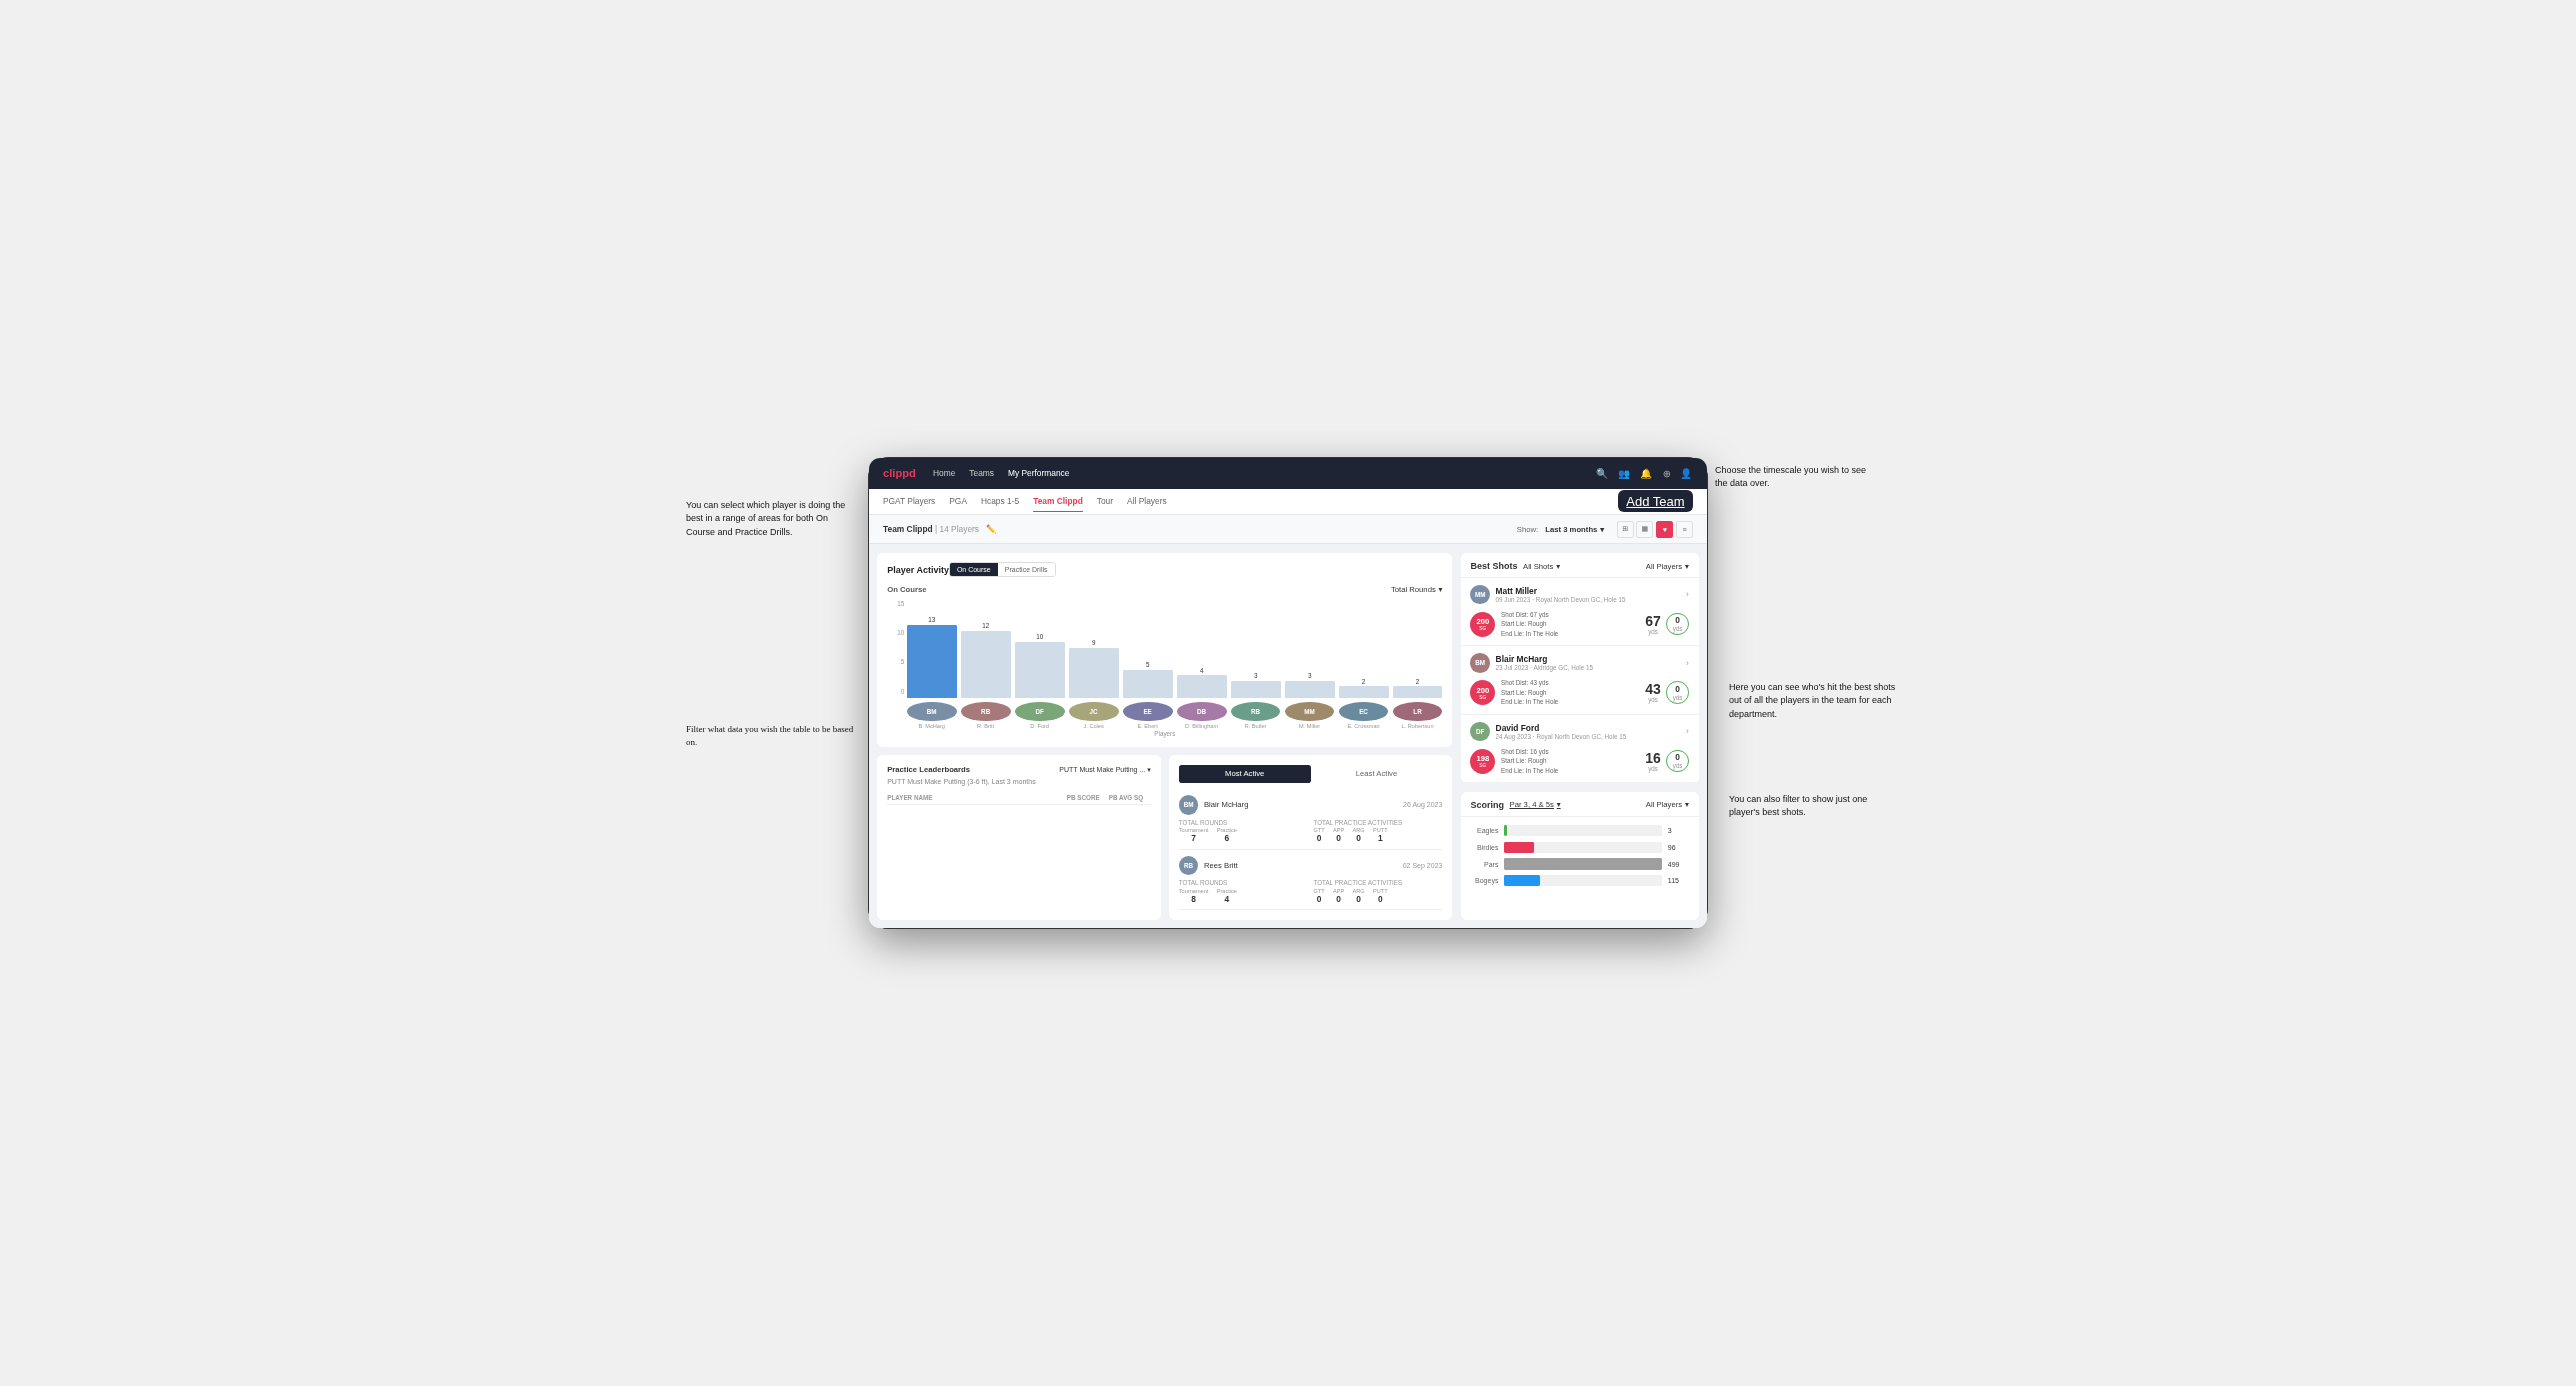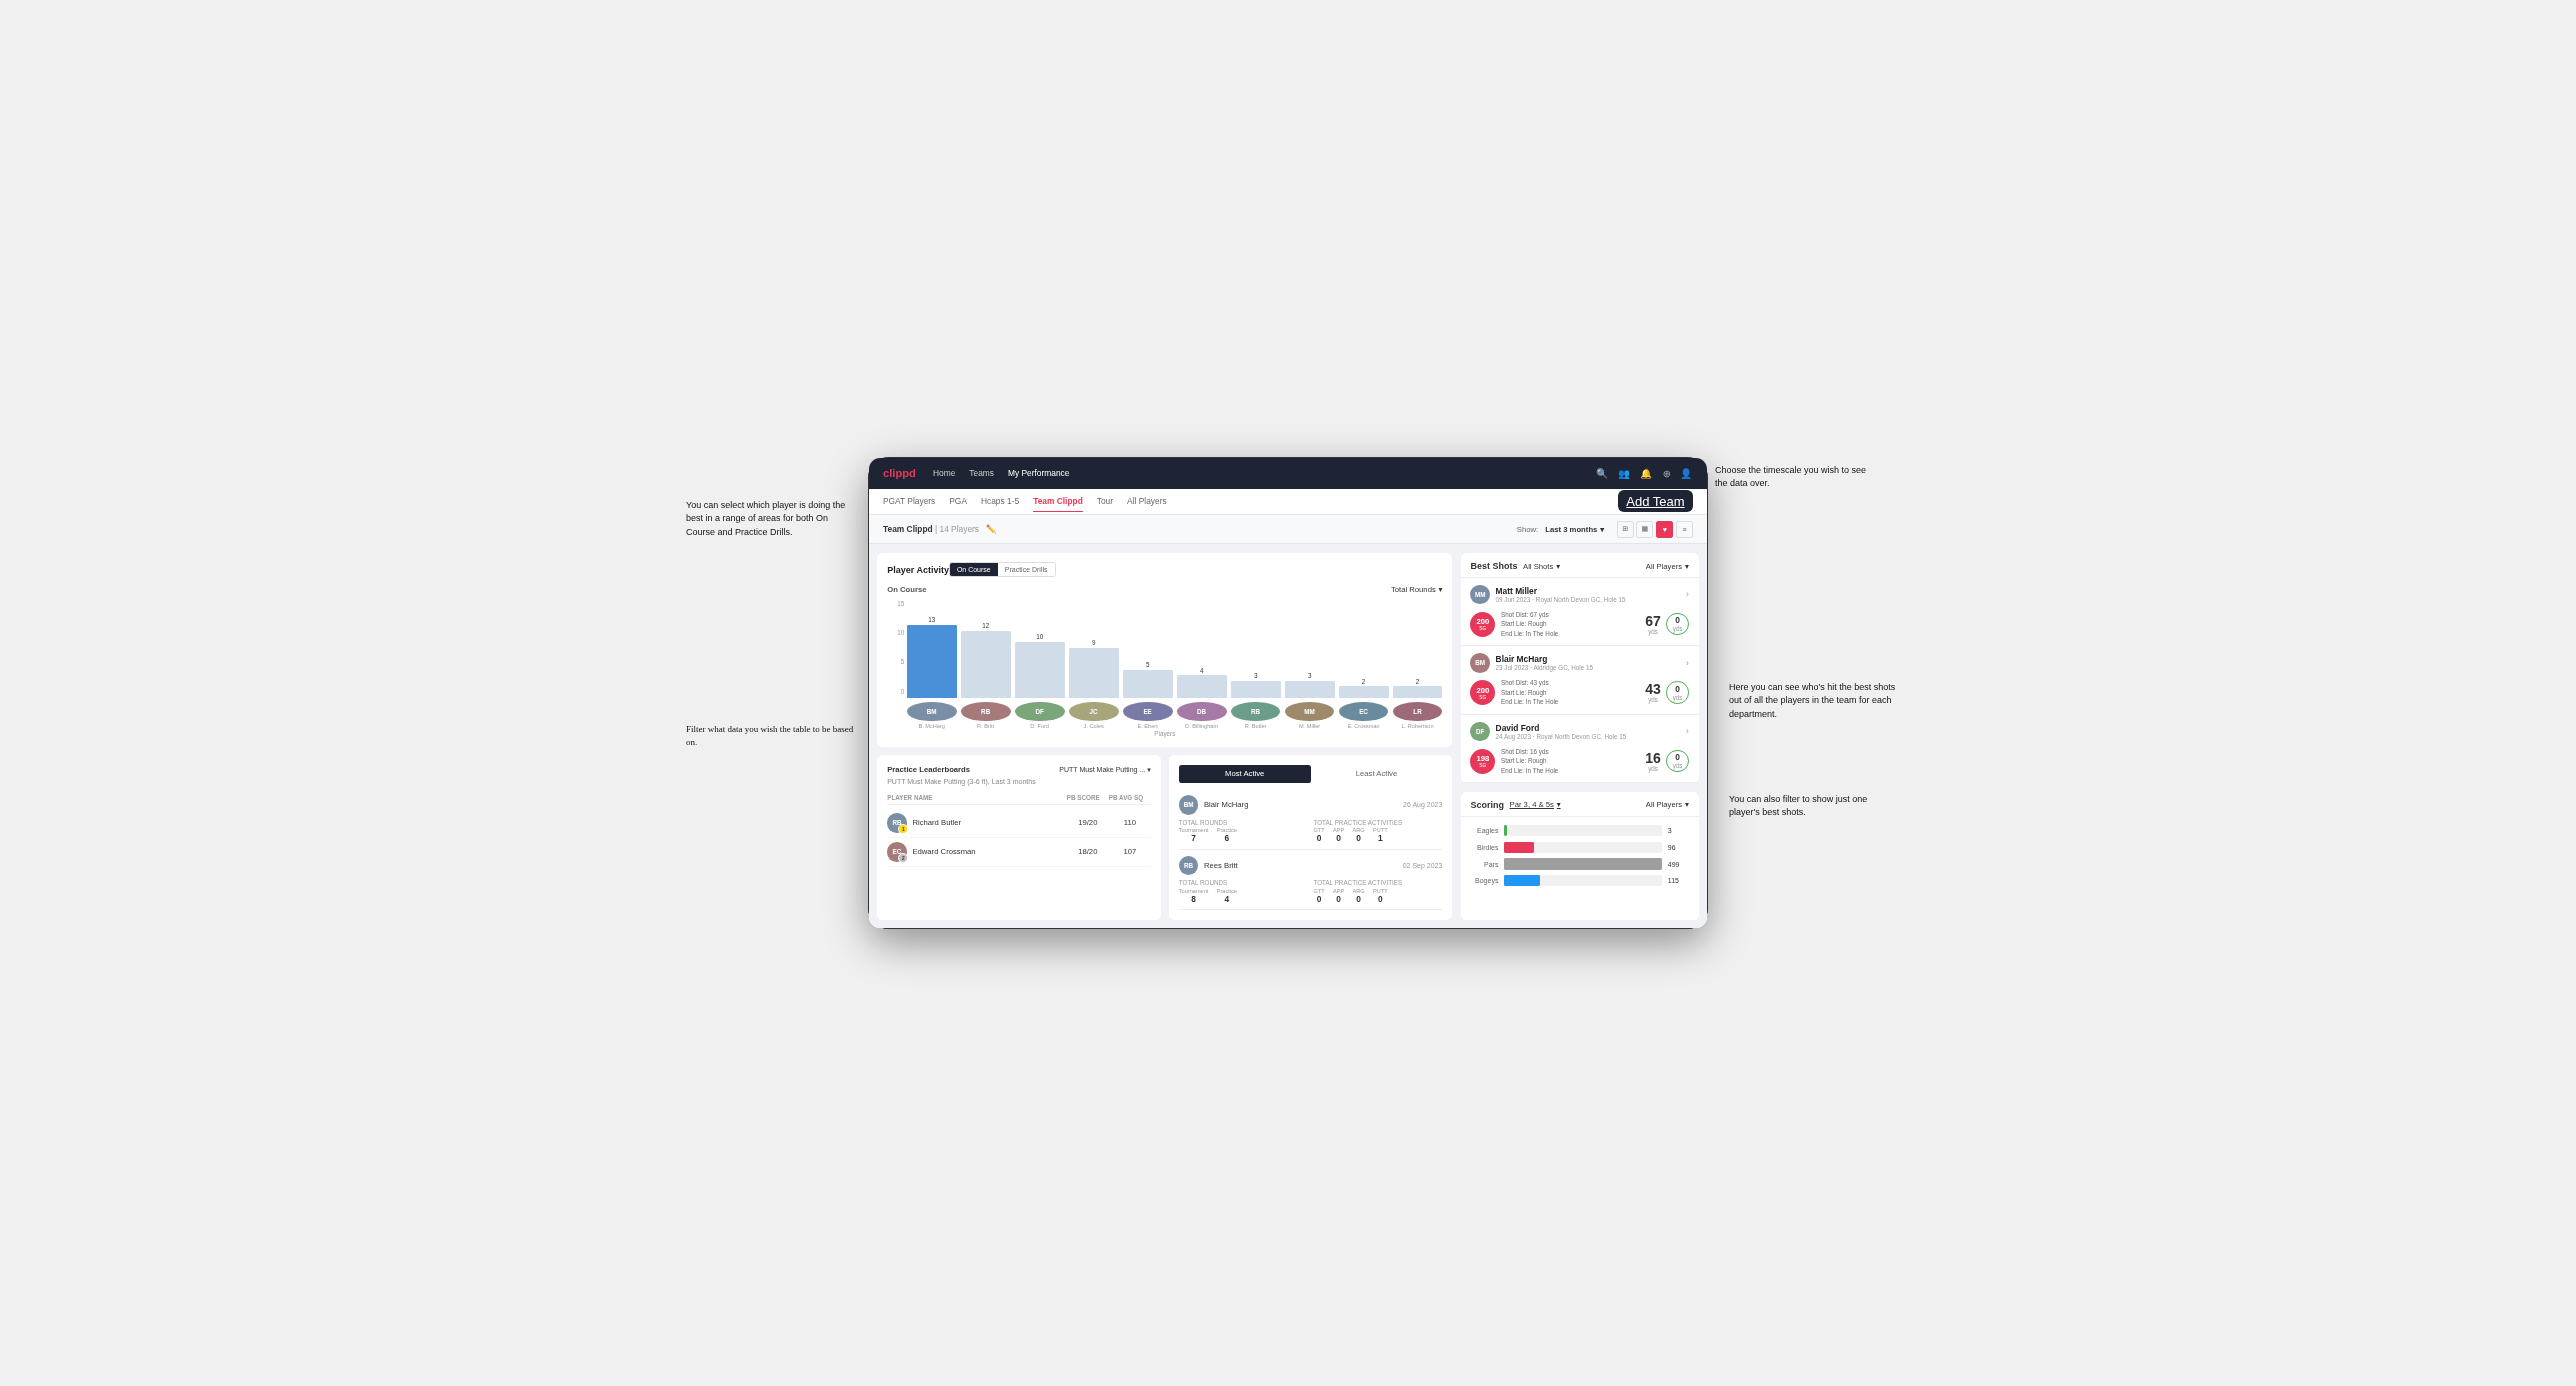--- a/index.html
+++ b/index.html
@@ -905,44 +905,20 @@
                   <span>PUTT Must Make Putting ...</span>
                   <span>▾</span>
                 </span>
               </div>
               <div class="leaderboard-subtitle">PUTT Must Make Putting (3-6 ft), Last 3 months</div>
               <div class="leaderboard-table-header">
                 <span>PLAYER NAME</span>
                 <span>PB SCORE</span>
                 <span>PB AVG SQ</span>
               </div>
-              <div id="leaderboard-rows">
-                  <div class="leaderboard-row">
-    <div class="player-info">
-      <div class="player-avatar-sm" style="background:#7a8fa6">
-        RB
-        <div class="rank-badge ">1</div>
-      </div>
-      <span class="player-name-sm">Richard Butler</span>
-    </div>
-    <span class="score-val">19/20</span>
-    <span class="score-val">110</span>
-  </div>
-                  <div class="leaderboard-row">
-    <div class="player-info">
-      <div class="player-avatar-sm" style="background:#a67a7a">
-        EC
-        <div class="rank-badge rank-badge-silver">2</div>
-      </div>
-      <span class="player-name-sm">Edward Crossman</span>
-    </div>
-    <span class="score-val">18/20</span>
-    <span class="score-val">107</span>
-  </div>
-                </div>
             </div>
 
             <div class="card">
               <div class="activity-tabs">
                 <span class="activity-tab active">Most Active</span>
                 <span class="activity-tab">Least Active</span>
               </div>
               <div id="activity-players">
                   <div class="activity-player">
     <div class="activity-player-header">

